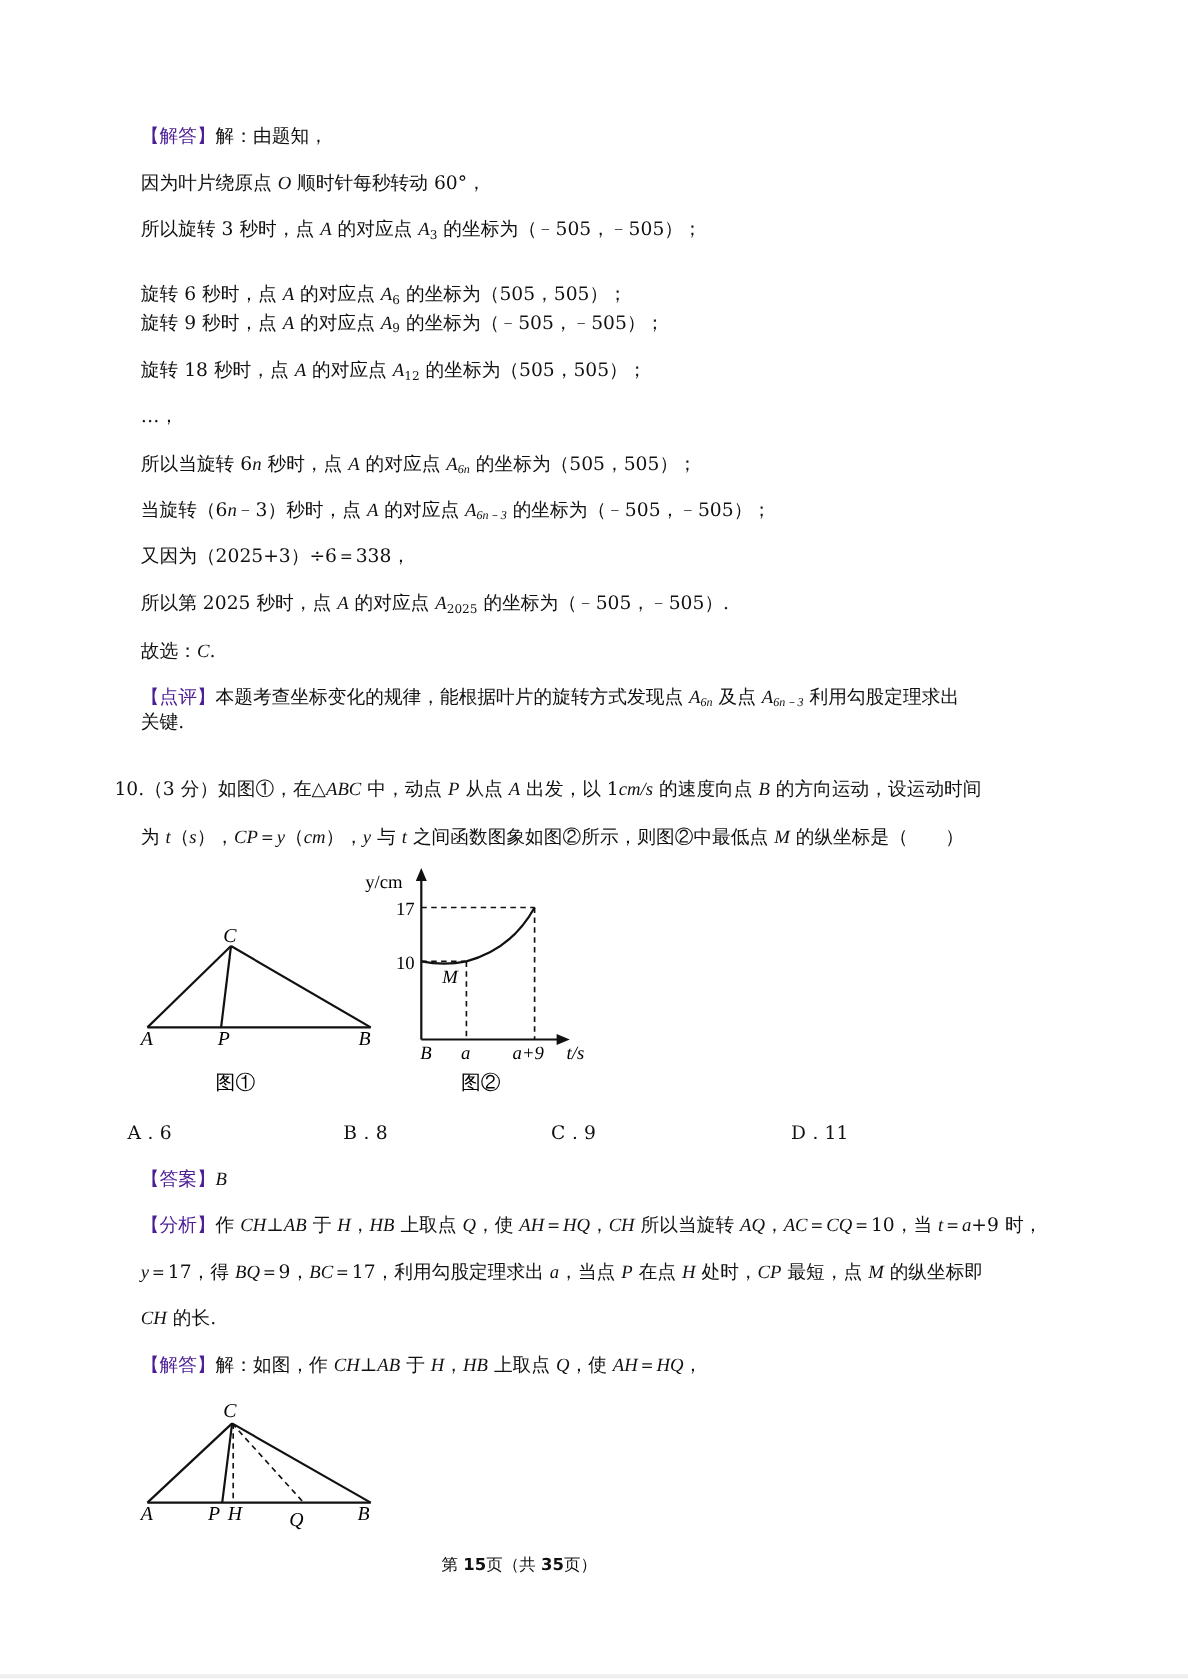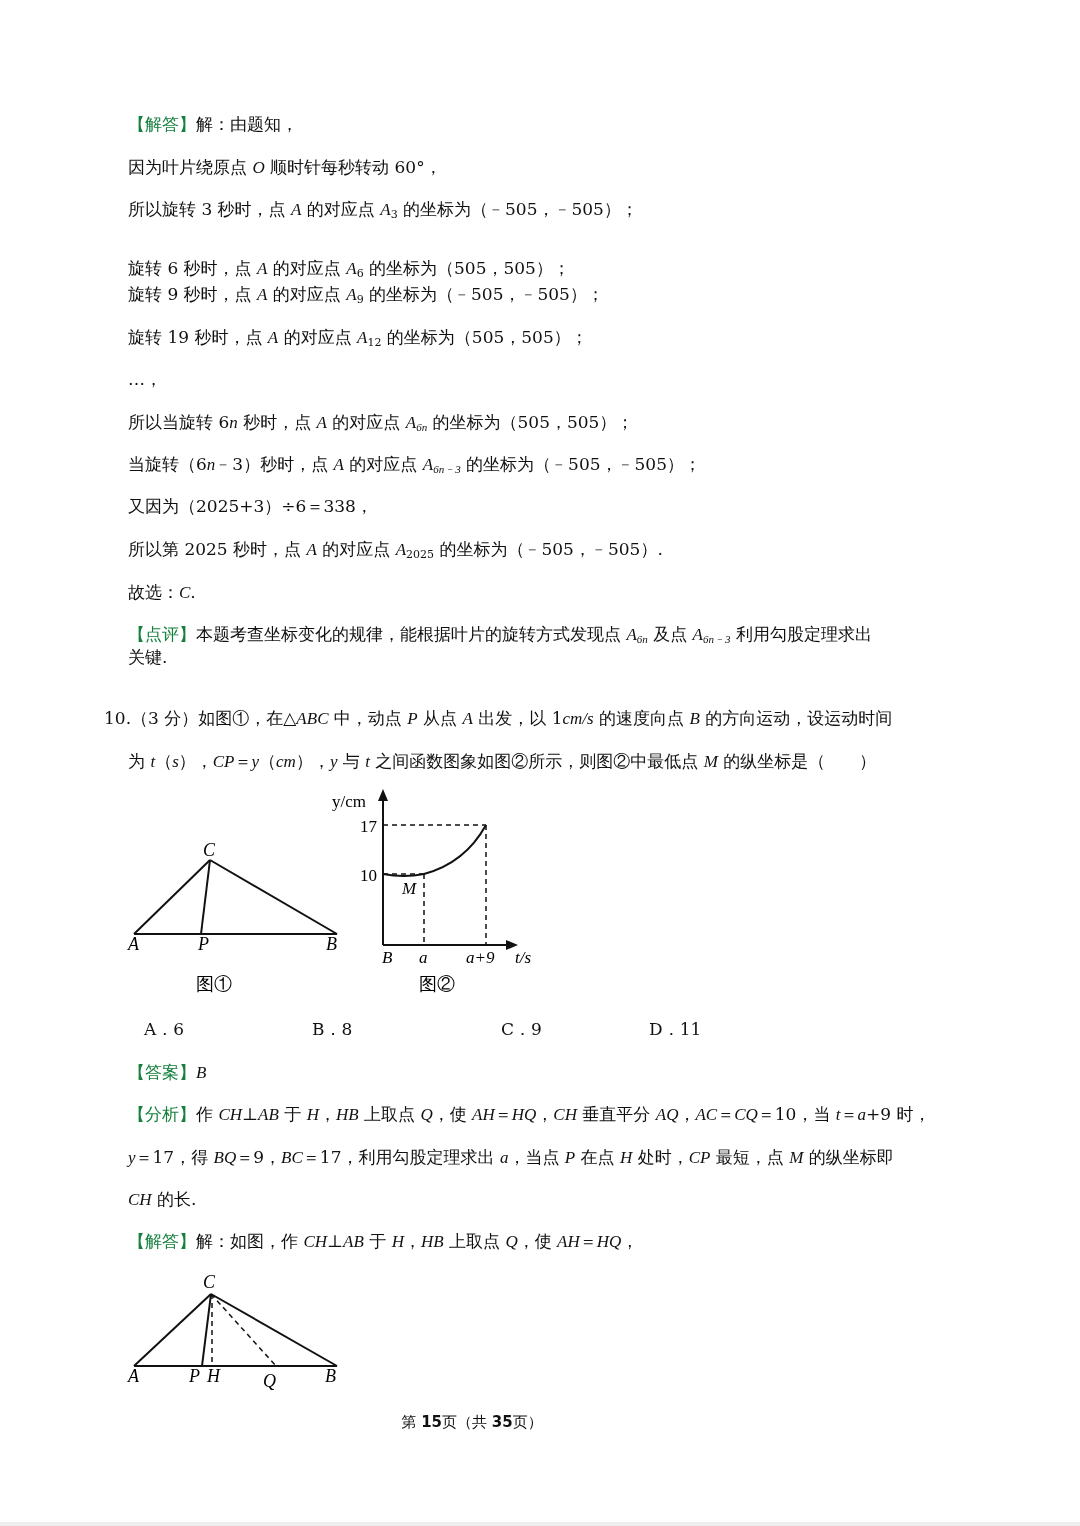--- a/index.html
+++ b/index.html
@@ -1,21 +1,21 @@
 <!DOCTYPE html>
 <html><head>
 <meta charset="utf-8">
 <style>
   html, body { margin: 0; padding: 0; }
   body {
     width: 1080px; height: 1526px; background: #ffffff; position: relative; overflow: hidden;
     font-family: "DejaVu Serif", "Liberation Serif", serif; color: #111; font-size: 17px;
   }
   .line { position: absolute; left: 128px; white-space: nowrap; line-height: 24px; }
-  .tag { color: #15803d; }
+  .tag { color: #4c1d95; }
   i, .it { font-style: italic; font-family: "Liberation Serif", "DejaVu Serif", serif; }
   sub { font-size: 11px; vertical-align: -3px; line-height: 0; }
   svg text { font-family: "Liberation Serif", "DejaVu Serif", serif; }
   .footer { position: absolute; top: 1413px; left: 0; width: 944px; text-align: center; font-size: 15px; font-family: "DejaVu Sans", sans-serif; }
   .footer b { font-weight: bold; }
   .bottom-bar { position: absolute; left: 0; top: 1522px; width: 1080px; height: 4px; background: #eeeeee; }
   .choice { position: absolute; top: 1018px; white-space: nowrap; }
 </style>
 </head>
 <body>
@@ -34,21 +34,21 @@
 
 <div class="line" style="top:256px">
   <span>旋转 6 秒时，点 </span><i>A</i><span> 的对应点 </span><i>A</i><sub>6</sub><span> 的坐标为（505，505）；</span>
 </div>
 
 <div class="line" style="top:282px">
   <span>旋转 9 秒时，点 </span><i>A</i><span> 的对应点 </span><i>A</i><sub>9</sub><span> 的坐标为（﹣505，﹣505）；</span>
 </div>
 
 <div class="line" style="top:325px">
-  <span>旋转 19 秒时，点 </span><i>A</i><span> 的对应点 </span><i>A</i><sub>12</sub><span> 的坐标为（505，505）；</span>
+  <span>旋转 18 秒时，点 </span><i>A</i><span> 的对应点 </span><i>A</i><sub>12</sub><span> 的坐标为（505，505）；</span>
 </div>
 
 <div class="line" style="top:367px">
   <span>…，</span>
 </div>
 
 <div class="line" style="top:410px">
   <span>所以当旋转 6</span><i>n</i><span> 秒时，点 </span><i>A</i><span> 的对应点 </span><i>A</i><sub class="it">6n</sub><span> 的坐标为（505，505）；</span>
 </div>
 
@@ -108,31 +108,31 @@
   <text x="40" y="47" font-size="17">17</text>
   <text x="40" y="96" font-size="17">10</text>
   <text x="82" y="109" font-size="17" font-style="italic">M</text>
   <text x="62" y="178" font-size="17" font-style="italic">B</text>
   <text x="99" y="178" font-size="17" font-style="italic">a</text>
   <text x="146" y="178" font-size="17" font-style="italic">a+9</text>
   <text x="195" y="178" font-size="17" font-style="italic">t/s</text>
   <text x="99" y="205" font-size="18">图②</text>
 </svg>
 
-<div class="choice" style="left:144px"><span>A．</span><span>6</span></div>
+<div class="choice" style="left:116px"><span>A．</span><span>6</span></div>
 <div class="choice" style="left:312px"><span>B．</span><span>8</span></div>
 <div class="choice" style="left:501px"><span>C．</span><span>9</span></div>
-<div class="choice" style="left:649px"><span>D．</span><span>11</span></div>
+<div class="choice" style="left:719px"><span>D．</span><span>11</span></div>
 
 <div class="line" style="top:1060px">
   <span class="tag">【答案】</span><i>B</i>
 </div>
 
 <div class="line" style="top:1102px">
-  <span class="tag">【分析】</span><span>作 </span><i>CH</i><span>⊥</span><i>AB</i><span> 于 </span><i>H</i><span>，</span><i>HB</i><span> 上取点 </span><i>Q</i><span>，使 </span><i>AH</i><span>＝</span><i>HQ</i><span>，</span><i>CH</i><span> 垂直平分 </span><i>AQ</i><span>，</span><i>AC</i><span>＝</span><i>CQ</i><span>＝10，当 </span><i>t</i><span>＝</span><i>a</i><span>+9 时，</span>
+  <span class="tag">【分析】</span><span>作 </span><i>CH</i><span>⊥</span><i>AB</i><span> 于 </span><i>H</i><span>，</span><i>HB</i><span> 上取点 </span><i>Q</i><span>，使 </span><i>AH</i><span>＝</span><i>HQ</i><span>，</span><i>CH</i><span> 所以当旋转 </span><i>AQ</i><span>，</span><i>AC</i><span>＝</span><i>CQ</i><span>＝10，当 </span><i>t</i><span>＝</span><i>a</i><span>+9 时，</span>
 </div>
 <div class="line" style="top:1145px">
   <i>y</i><span>＝17，得 </span><i>BQ</i><span>＝9，</span><i>BC</i><span>＝17，利用勾股定理求出 </span><i>a</i><span>，当点 </span><i>P</i><span> 在点 </span><i>H</i><span> 处时，</span><i>CP</i><span> 最短，点 </span><i>M</i><span> 的纵坐标即</span>
 </div>
 <div class="line" style="top:1187px">
   <i>CH</i><span> 的长.</span>
 </div>
 
 <div class="line" style="top:1229px">
   <span class="tag">【解答】</span><span>解：如图，作 </span><i>CH</i><span>⊥</span><i>AB</i><span> 于 </span><i>H</i><span>，</span><i>HB</i><span> 上取点 </span><i>Q</i><span>，使 </span><i>AH</i><span>＝</span><i>HQ</i><span>，</span>

